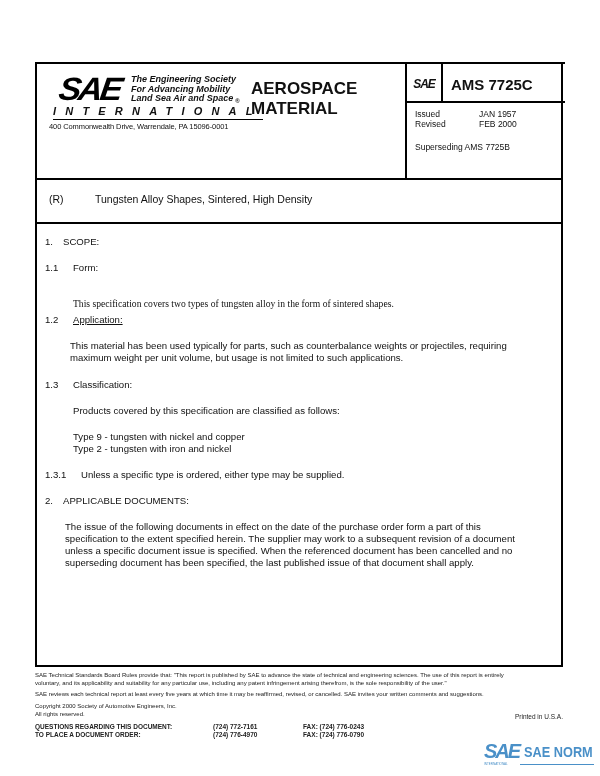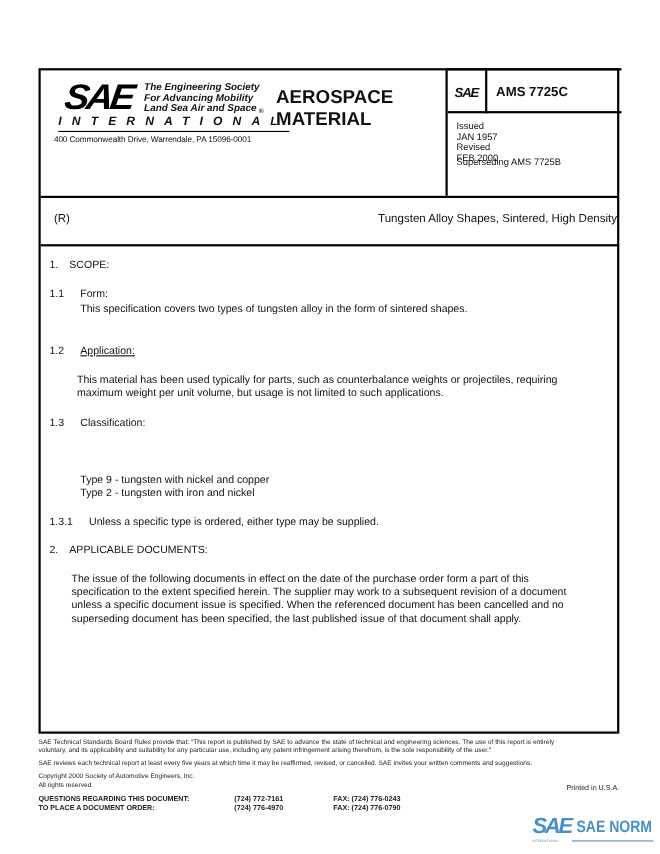--- a/index.html
+++ b/index.html
@@ -122,49 +122,49 @@
       border-right: 2px solid #000;
       box-sizing: border-box;
       display: flex; align-items: center; justify-content: center;
       font-weight: bold; font-style: italic;
       font-size: 12px;
       letter-spacing: -1px;
     }
     .info-ams {
       position: absolute;
       left: 44px; top: 12px;
-      font-size: 12px;
+      font-size: 15px;
       font-weight: bold;
       white-space: nowrap;
     }
     .info-dates {
       position: absolute;
       left: 8px; top: 48px;
       font-size: 8.5px;
       line-height: 9.5px;
     }
-    .info-dates .row { display: flex; flex-direction: column; }
+    .info-dates .row { display: flex; }
     .info-dates .lbl { width: 64px; }
     .info-supersede {
       position: absolute;
       left: 8px; top: 80px;
       font-size: 8.5px;
       white-space: nowrap;
     }
 
     
     .rev-mark {
       position: absolute;
       left: 12px; top: 15px;
       font-size: 10.5px;
     }
     .doc-title {
       position: absolute;
       left: 0; right: 0; top: 15px;
-      text-align: right;
+      text-align: left;
       font-size: 10.5px;
       padding-left: 58px;
     }
 
     
     .body {
       position: absolute;
       left: 0; top: 160px; right: 0; bottom: 0;
       font-size: 9.6px;
       line-height: 12px;
@@ -284,30 +284,31 @@
       <div class="doc-title">Tungsten Alloy Shapes, Sintered, High Density</div>
     </div>
 
     <div class="body">
       <div class="line" style="left:8px; top:12px;">
         <span class="num" style="width:18px;">1.</span><span>SCOPE:</span>
       </div>
       <div class="line" style="left:8px; top:38px;">
         <span class="num" style="width:28px;">1.1</span><span>Form:</span>
       </div>
-      <div class="para" style="top:52px; left:36px;">This specification covers two types of tungsten alloy in the form of sintered shapes.</div>
+      <div class="para" style="top:74px; left:36px;font-family:Liberation Serif, serif;">This specification covers two types of tungsten alloy in the form of sintered shapes.</div>
 
       <div class="line" style="left:8px; top:90px;text-decoration:underline;">
         <span class="num" style="width:28px;">1.2</span><span>Application:</span>
       </div>
       <div class="para" style="top:116px; left:33px; width:450px;">This material has been used typically for parts, such as counterbalance weights or projectiles, requiring maximum weight per unit volume, but usage is not limited to such applications.</div>
 
       <div class="line" style="left:8px; top:155px;">
         <span class="num" style="width:28px;">1.3</span><span>Classification:</span>
       </div>
+      <div class="para" style="top:181px; left:36px;">Products covered by this specification are classified as follows:</div>
 
       <div class="line" style="left:36px; top:207px;">Type 9 - tungsten with nickel and copper</div>
       <div class="line" style="left:36px; top:219px;text-align:center;">Type 2 - tungsten with iron and nickel</div>
 
       <div class="line" style="left:8px; top:245px;">
         <span class="num" style="width:36px;">1.3.1</span><span>Unless a specific type is ordered, either type may be supplied.</span>
       </div>
 
       <div class="line" style="left:8px; top:271px;">
         <span class="num" style="width:18px;">2.</span><span>APPLICABLE DOCUMENTS:</span>

